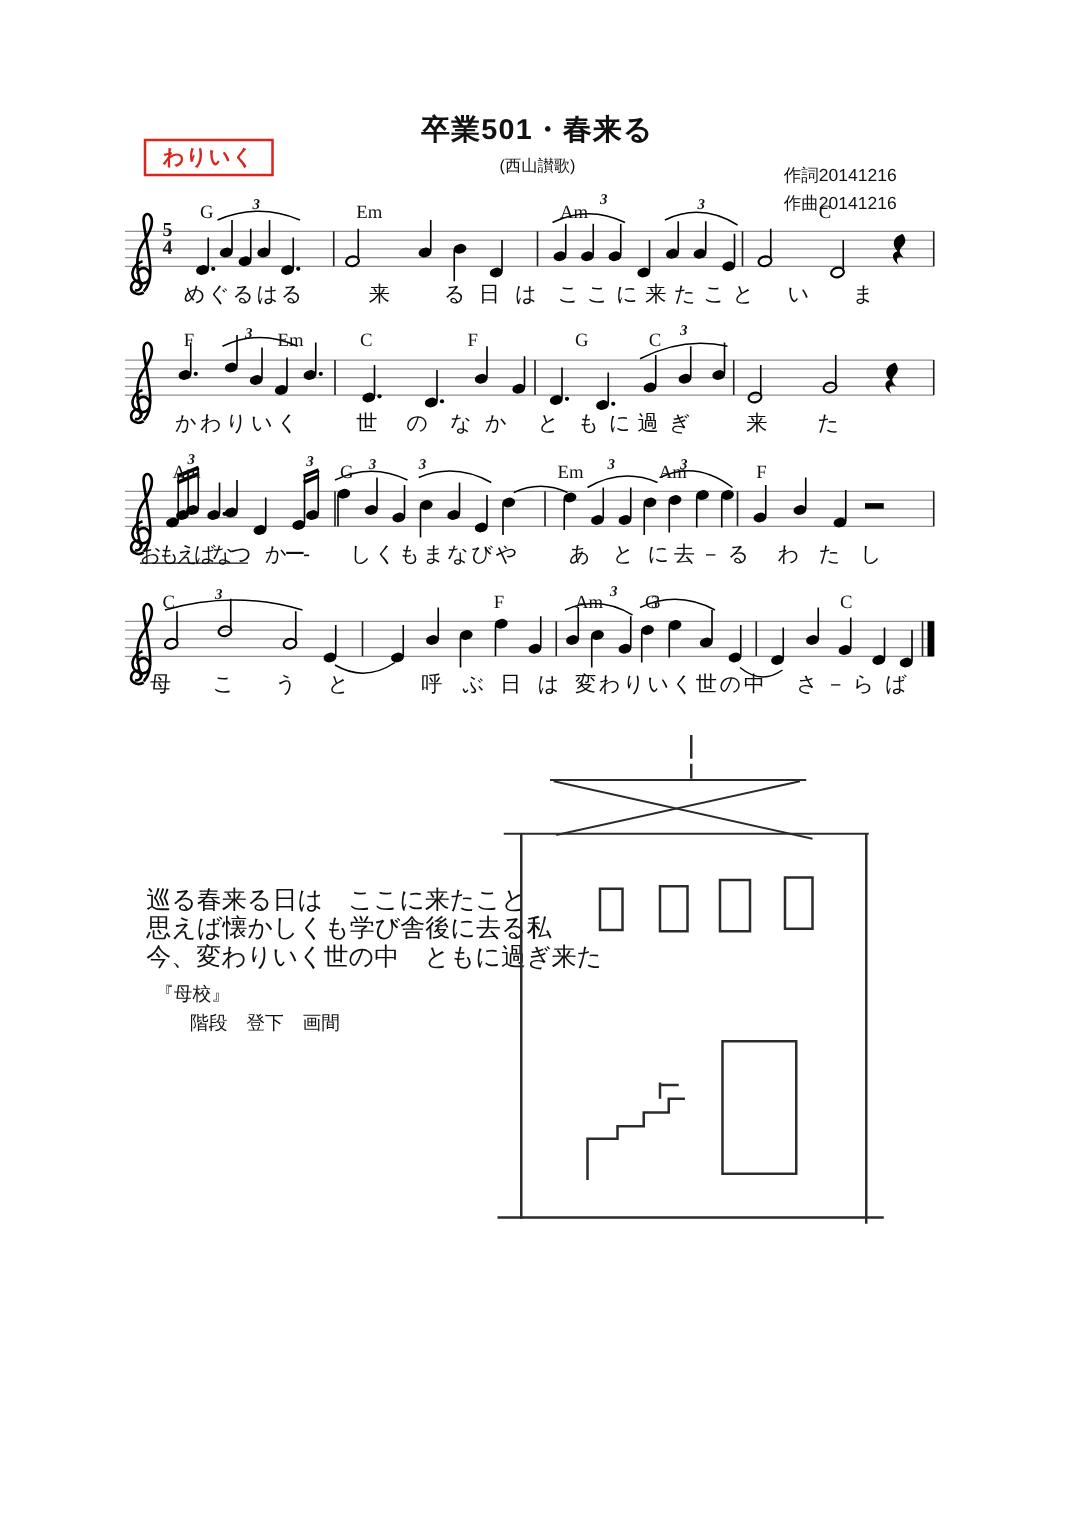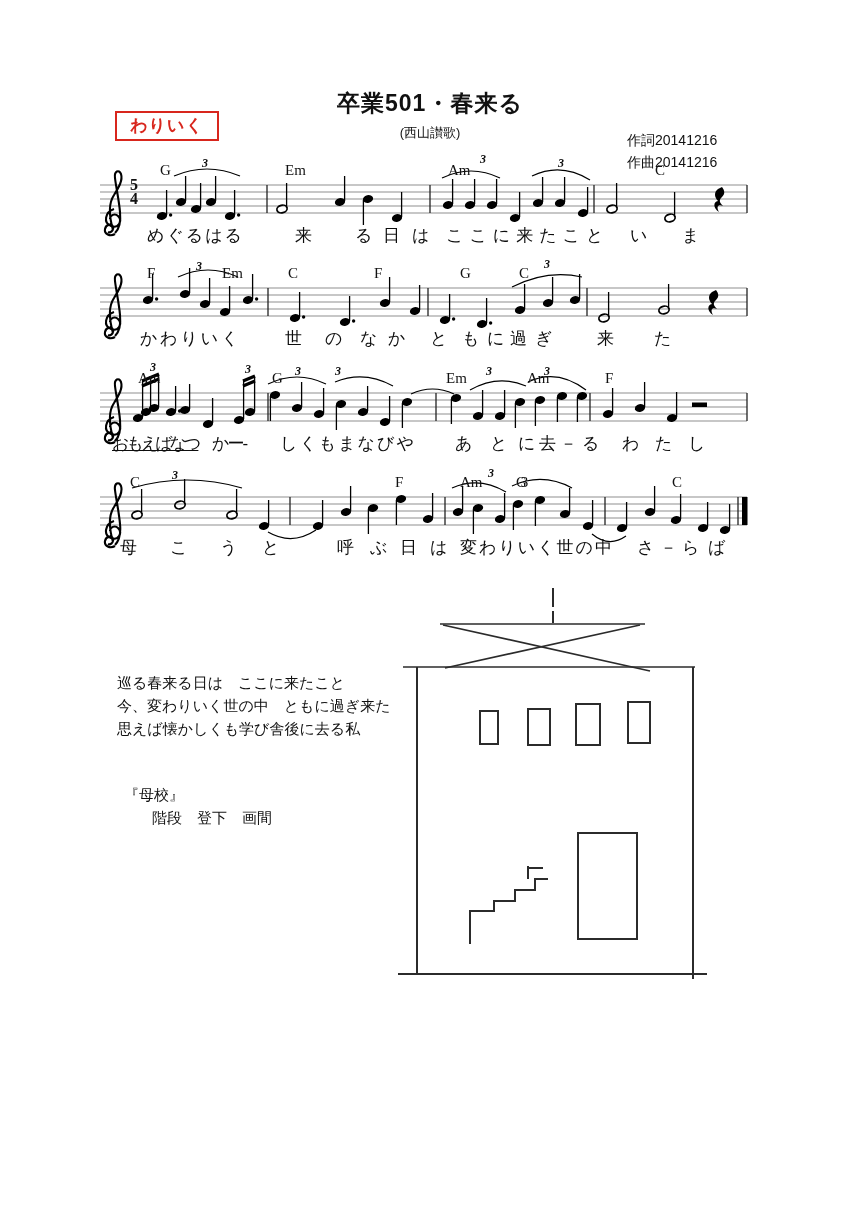--- a/index.html
+++ b/index.html
@@ -18,21 +18,21 @@
   .bl{stroke:#222;stroke-width:1.3;}
   .stem{stroke:#000;stroke-width:1.3;}
   .beam{stroke:#000;stroke-width:3.2;}
   .slur{stroke:#000;stroke-width:1.2;fill:none;}
   .clef{stroke:#000;stroke-width:2.1;fill:none;}
   .headf{fill:#000;}
   .headо{fill:none;stroke:#000;stroke-width:1.7;}
   .chord{position:absolute;top:2px;font-family:"Liberation Serif",serif;font-size:15px;color:#111;white-space:pre;}
   .tup{position:absolute;top:-4px;font-family:"Liberation Serif",serif;font-style:italic;font-weight:bold;font-size:12px;}
   .lyr{position:absolute;top:64px;font-size:17px;color:#0d0d0d;white-space:pre;}
-  .poem{position:absolute;left:117px;top:625px;font-size:15px;line-height:23px;white-space:pre;}
+  .poem{position:absolute;left:117px;top:663px;font-size:20px;line-height:23px;white-space:pre;}
   .cap1{position:absolute;left:124px;top:786px;font-size:15px;}
   .cap2{position:absolute;left:152px;top:809px;font-size:15px;}
   .sketch{position:absolute;left:395px;top:583px;}
   .sk{stroke:#2b2b2b;stroke-width:2;fill:none;}
   .skt{stroke:#2b2b2b;stroke-width:1.6;fill:none;}
 </style>
 </head>
 <body>
 
 <div class="page">
@@ -396,21 +396,21 @@
         <span class="lyr" style="left: 338px;">は</span>
         <span class="lyr" style="left: 368px; letter-spacing: 2px;">変わりいく世の中</span>
         <span class="lyr" style="left: 545px;">さ</span>
         <span class="lyr" style="left: 568px;">－</span>
         <span class="lyr" style="left: 590px;">ら</span>
         <span class="lyr" style="left: 616px;">ば</span>
       </div>
   </div>
 
   <div class="poem">
-    <div><div>巡る春来る日は　ここに来たこと</div><div>今、変わりいく世の中　ともに過ぎ来た</div><div>思えば懐かしくも学び舎後に去る私</div></div>
+    <div><div>巡る春来る日は　ここに来たこと</div><div>思えば懐かしくも学び舎後に去る私</div><div>今、変わりいく世の中　ともに過ぎ来た</div></div>
   </div>
 
   <div class="cap1">『母校』</div>
   <div class="cap2">階段　登下　画間</div>
 
   <svg class="sketch" width="320" height="402">
     <g>
       <line class="sk" x1="158" y1="5" x2="158" y2="24"></line>
       <line class="sk" x1="158" y1="28" x2="158" y2="40"></line>
     </g>

